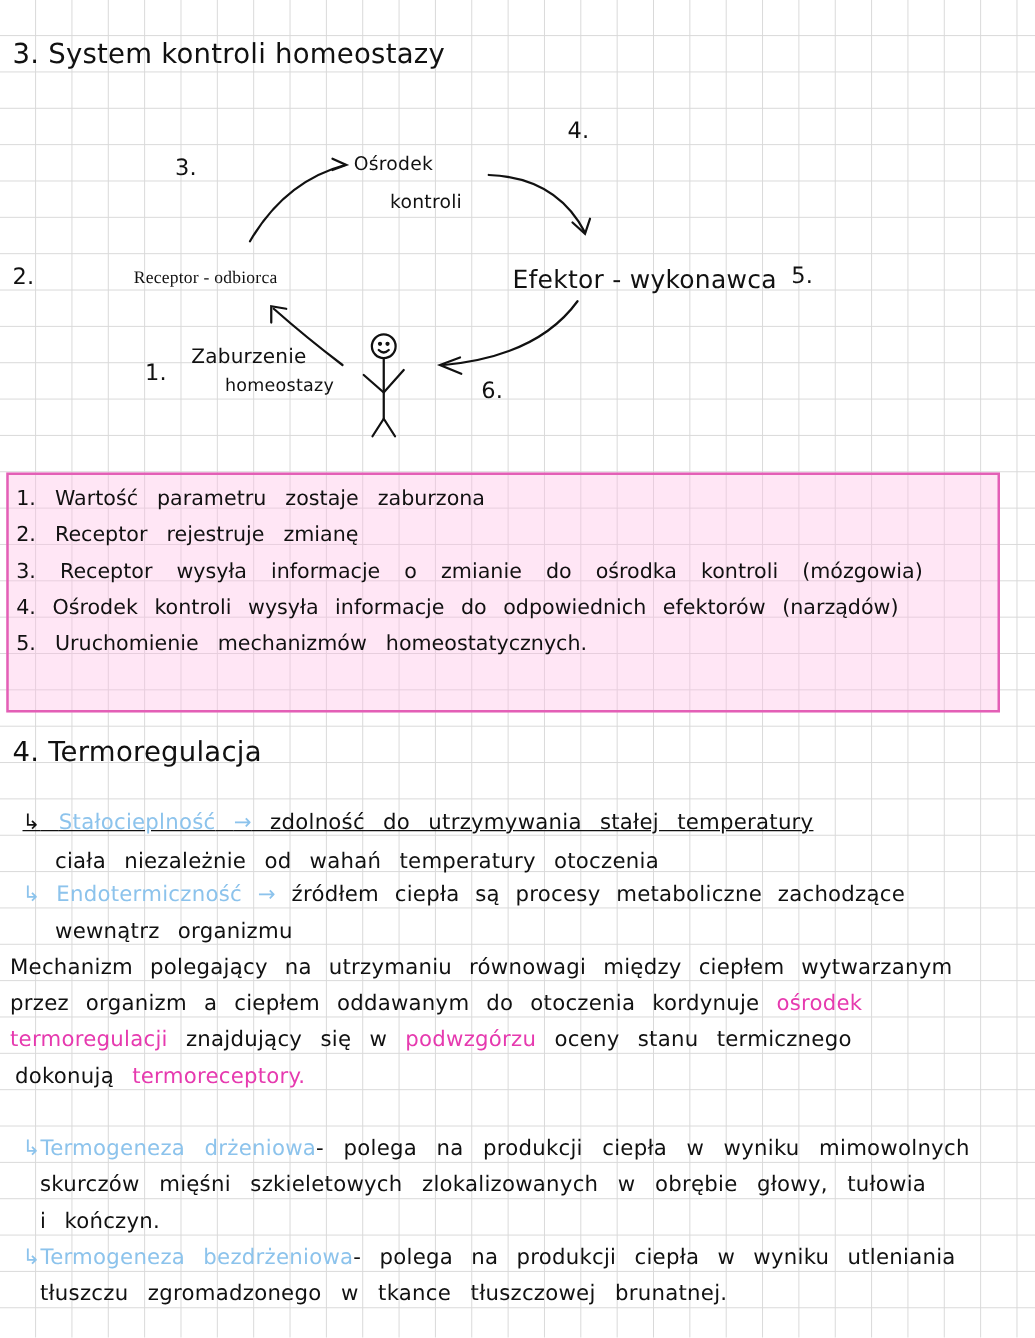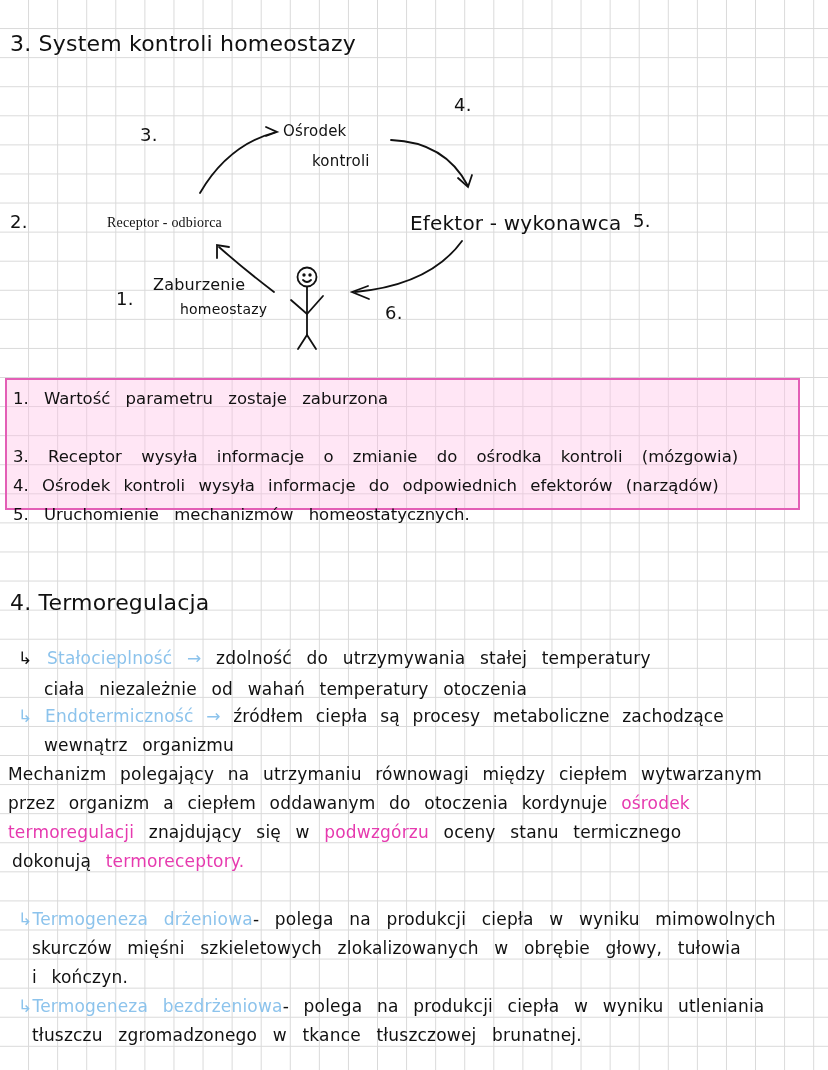--- a/index.html
+++ b/index.html
@@ -15,21 +15,21 @@
       color:#111;
     }
     .t { position:absolute; white-space:nowrap; line-height:1; letter-spacing:0.2px; }
     .h1 { font-size:22px; }
     .lbl { font-size:15px; }
     .num { font-size:18px; }
     .body { font-size:17px; word-spacing:9px; }
     .blue { color:#8cc3ec; }
     .pink { color:#e63aaf; }
     #steps-box {
-      position:absolute; left:5px; top:378px; width:795px; height:132px;
+      position:absolute; left:5px; top:378px; width:795px; height:192px;
       box-sizing:border-box; border:2px solid #e35fb6;
       background:rgba(255,190,230,0.38);
     }
     #steps-box .row { position:absolute; left:6px; font-size:16.5px; word-spacing:10px; white-space:nowrap; }
     svg#diagram { position:absolute; left:0; top:0; }
   </style>
 </head>
 <body>
 
 <div class="t h1" style="left:10px;top:33px;">3. System kontroli homeostazy</div>
@@ -70,28 +70,29 @@
 
 <div class="t lbl" style="left:283px;top:124px;">Ośrodek</div>
 <div class="t lbl" style="left:312px;top:154px;">kontroli</div>
 <div class="t lbl" style="left:107px;top:216px;font-size:14px;font-family:Liberation Serif, serif;">Receptor - odbiorca</div>
 <div class="t lbl" style="left:410px;top:213px;font-size:20px;">Efektor - wykonawca</div>
 <div class="t lbl" style="left:153px;top:277px;font-size:16px;">Zaburzenie</div>
 <div class="t lbl" style="left:180px;top:302px;font-size:14px;">homeostazy</div>
 
 <div id="steps-box">
   <div class="row" style="top:9px;">1. Wartość parametru zostaje zaburzona</div>
+  <div class="row" style="top:38px;">2. Receptor rejestruje zmianę</div>
   <div class="row" style="top:67px;word-spacing:14px;">3. Receptor wysyła informacje o zmianie do ośrodka kontroli (mózgowia)</div>
   <div class="row" style="top:96px;word-spacing:8px;">4. Ośrodek kontroli wysyła informacje do odpowiednich efektorów (narządów)</div>
   <div class="row" style="top:125px;">5. Uruchomienie mechanizmów homeostatycznych.</div>
 </div>
 
 <div class="t h1" style="left:10px;top:592px;">4. Termoregulacja</div>
 
-<div class="t body" style="left:18px;top:650px;">
+<div class="t body" style="left:18px;top:650px;text-decoration:underline;">
   <span>↳</span>
   <span class="blue">Stałocieplność</span>
   <span class="blue">→</span>
   <span>zdolność do utrzymywania stałej temperatury</span>
 </div>
 <div class="t body" style="left:44px;top:681px;">ciała niezależnie od wahań temperatury otoczenia</div>
 
 <div class="t body" style="left:18px;top:708px;word-spacing:7px;">
   <span class="blue">↳</span>
   <span class="blue">Endotermiczność</span>

